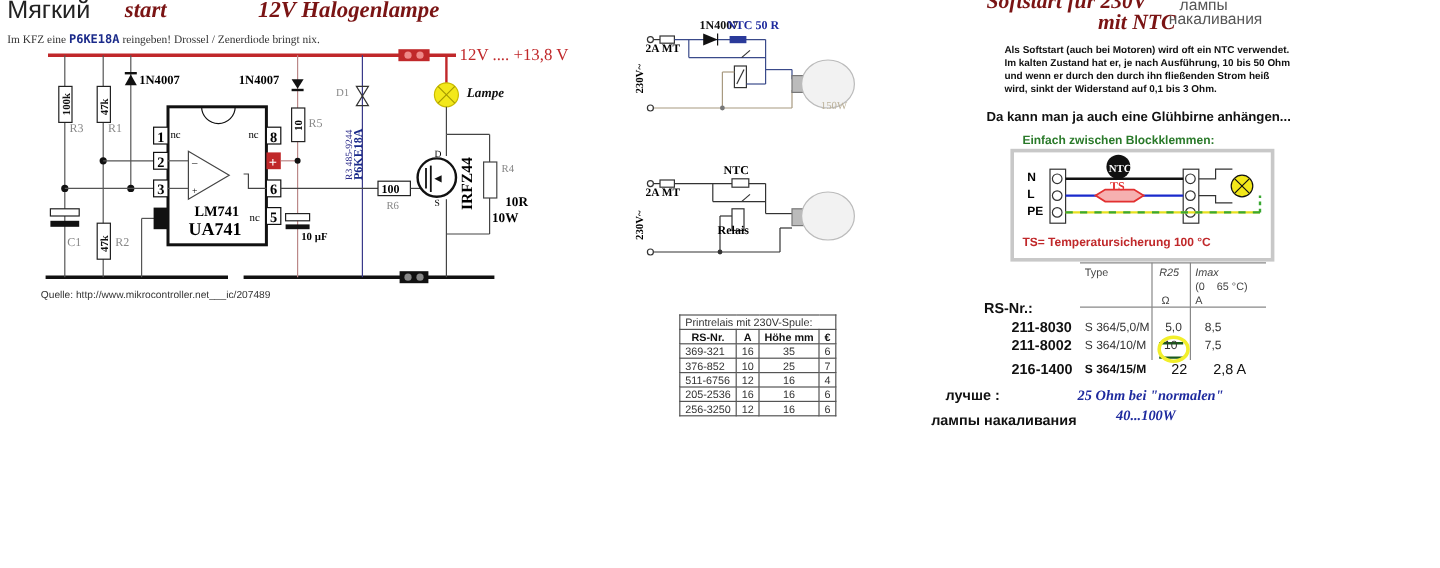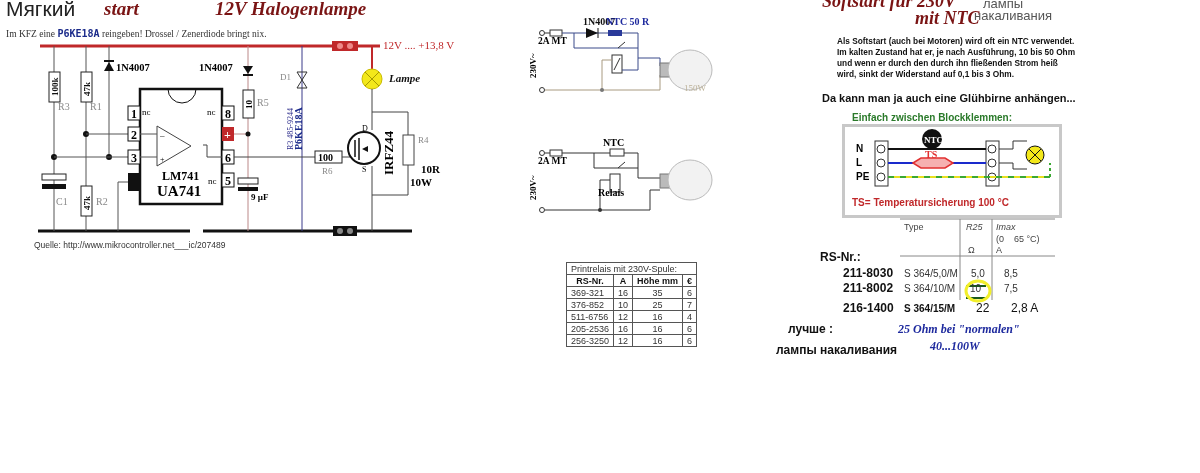--- a/index.html
+++ b/index.html
@@ -156,25 +156,25 @@
   <line x1="355" y1="140" x2="355" y2="157" stroke="#111" stroke-width="1.5"></line>
   <line x1="359" y1="138" x2="359" y2="160" stroke="#111" stroke-width="1.5"></line>
   <polygon points="362,149 368,146 368,152" fill="#111"></polygon>
   <line x1="372" y1="112" x2="372" y2="130" stroke="#444"></line>
   <line x1="372" y1="166" x2="372" y2="231" stroke="#444"></line>
   <text x="362" y="131" font-size="8">D</text>
   <text x="362" y="172" font-size="8">S</text>
   <text x="393" y="175" font-size="13" font-weight="bold" transform="rotate(-90 393 175)">IRFZ44</text>
 </svg>
 
-<div class="abs serif" style="left:383px;top:39px;font-size:11px;color:#c0282a;">12V .... +13,8 V</div>
+<div class="abs serif" style="left:383px;top:39px;font-size:14px;color:#c0282a;">12V .... +13,8 V</div>
 <div class="abs serif" style="left:389px;top:72px;font-size:11px;font-style:italic;font-weight:bold;color:#111;">Lampe</div>
 <div class="abs serif" style="left:116px;top:62px;font-size:10.5px;font-weight:bold;">1N4007</div>
 <div class="abs serif" style="left:199px;top:62px;font-size:10.5px;font-weight:bold;">1N4007</div>
-<div class="abs serif" style="left:251px;top:192px;font-size:9px;font-weight:bold;">9 µF</div>
+<div class="abs serif" style="left:251px;top:192px;font-size:9px;font-weight:bold;">10 µF</div>
 <div class="abs serif" style="left:418px;top:135px;font-size:9px;color:#888;">R4</div>
 <div class="abs serif" style="left:410px;top:163px;font-size:11px;font-weight:bold;margin-left:11px;">10R</div>
 <div class="abs serif" style="left:410px;top:176px;font-size:11px;font-weight:bold;">10W</div>
 <div class="abs src">Quelle: http://www.mikrocontroller.net___ic/207489</div>
 
 <svg class="abs" style="left:530px;top:10px" width="190" height="95">
   <circle cx="12" cy="23" r="2.5" fill="none" stroke="#333"></circle>
   <line x1="15" y1="23" x2="20" y2="23" stroke="#333"></line>
   <rect x="20" y="20" width="12" height="6" fill="#fff" stroke="#333"></rect>
   <line x1="32" y1="23" x2="108" y2="23" stroke="#3a4a8a"></line>

